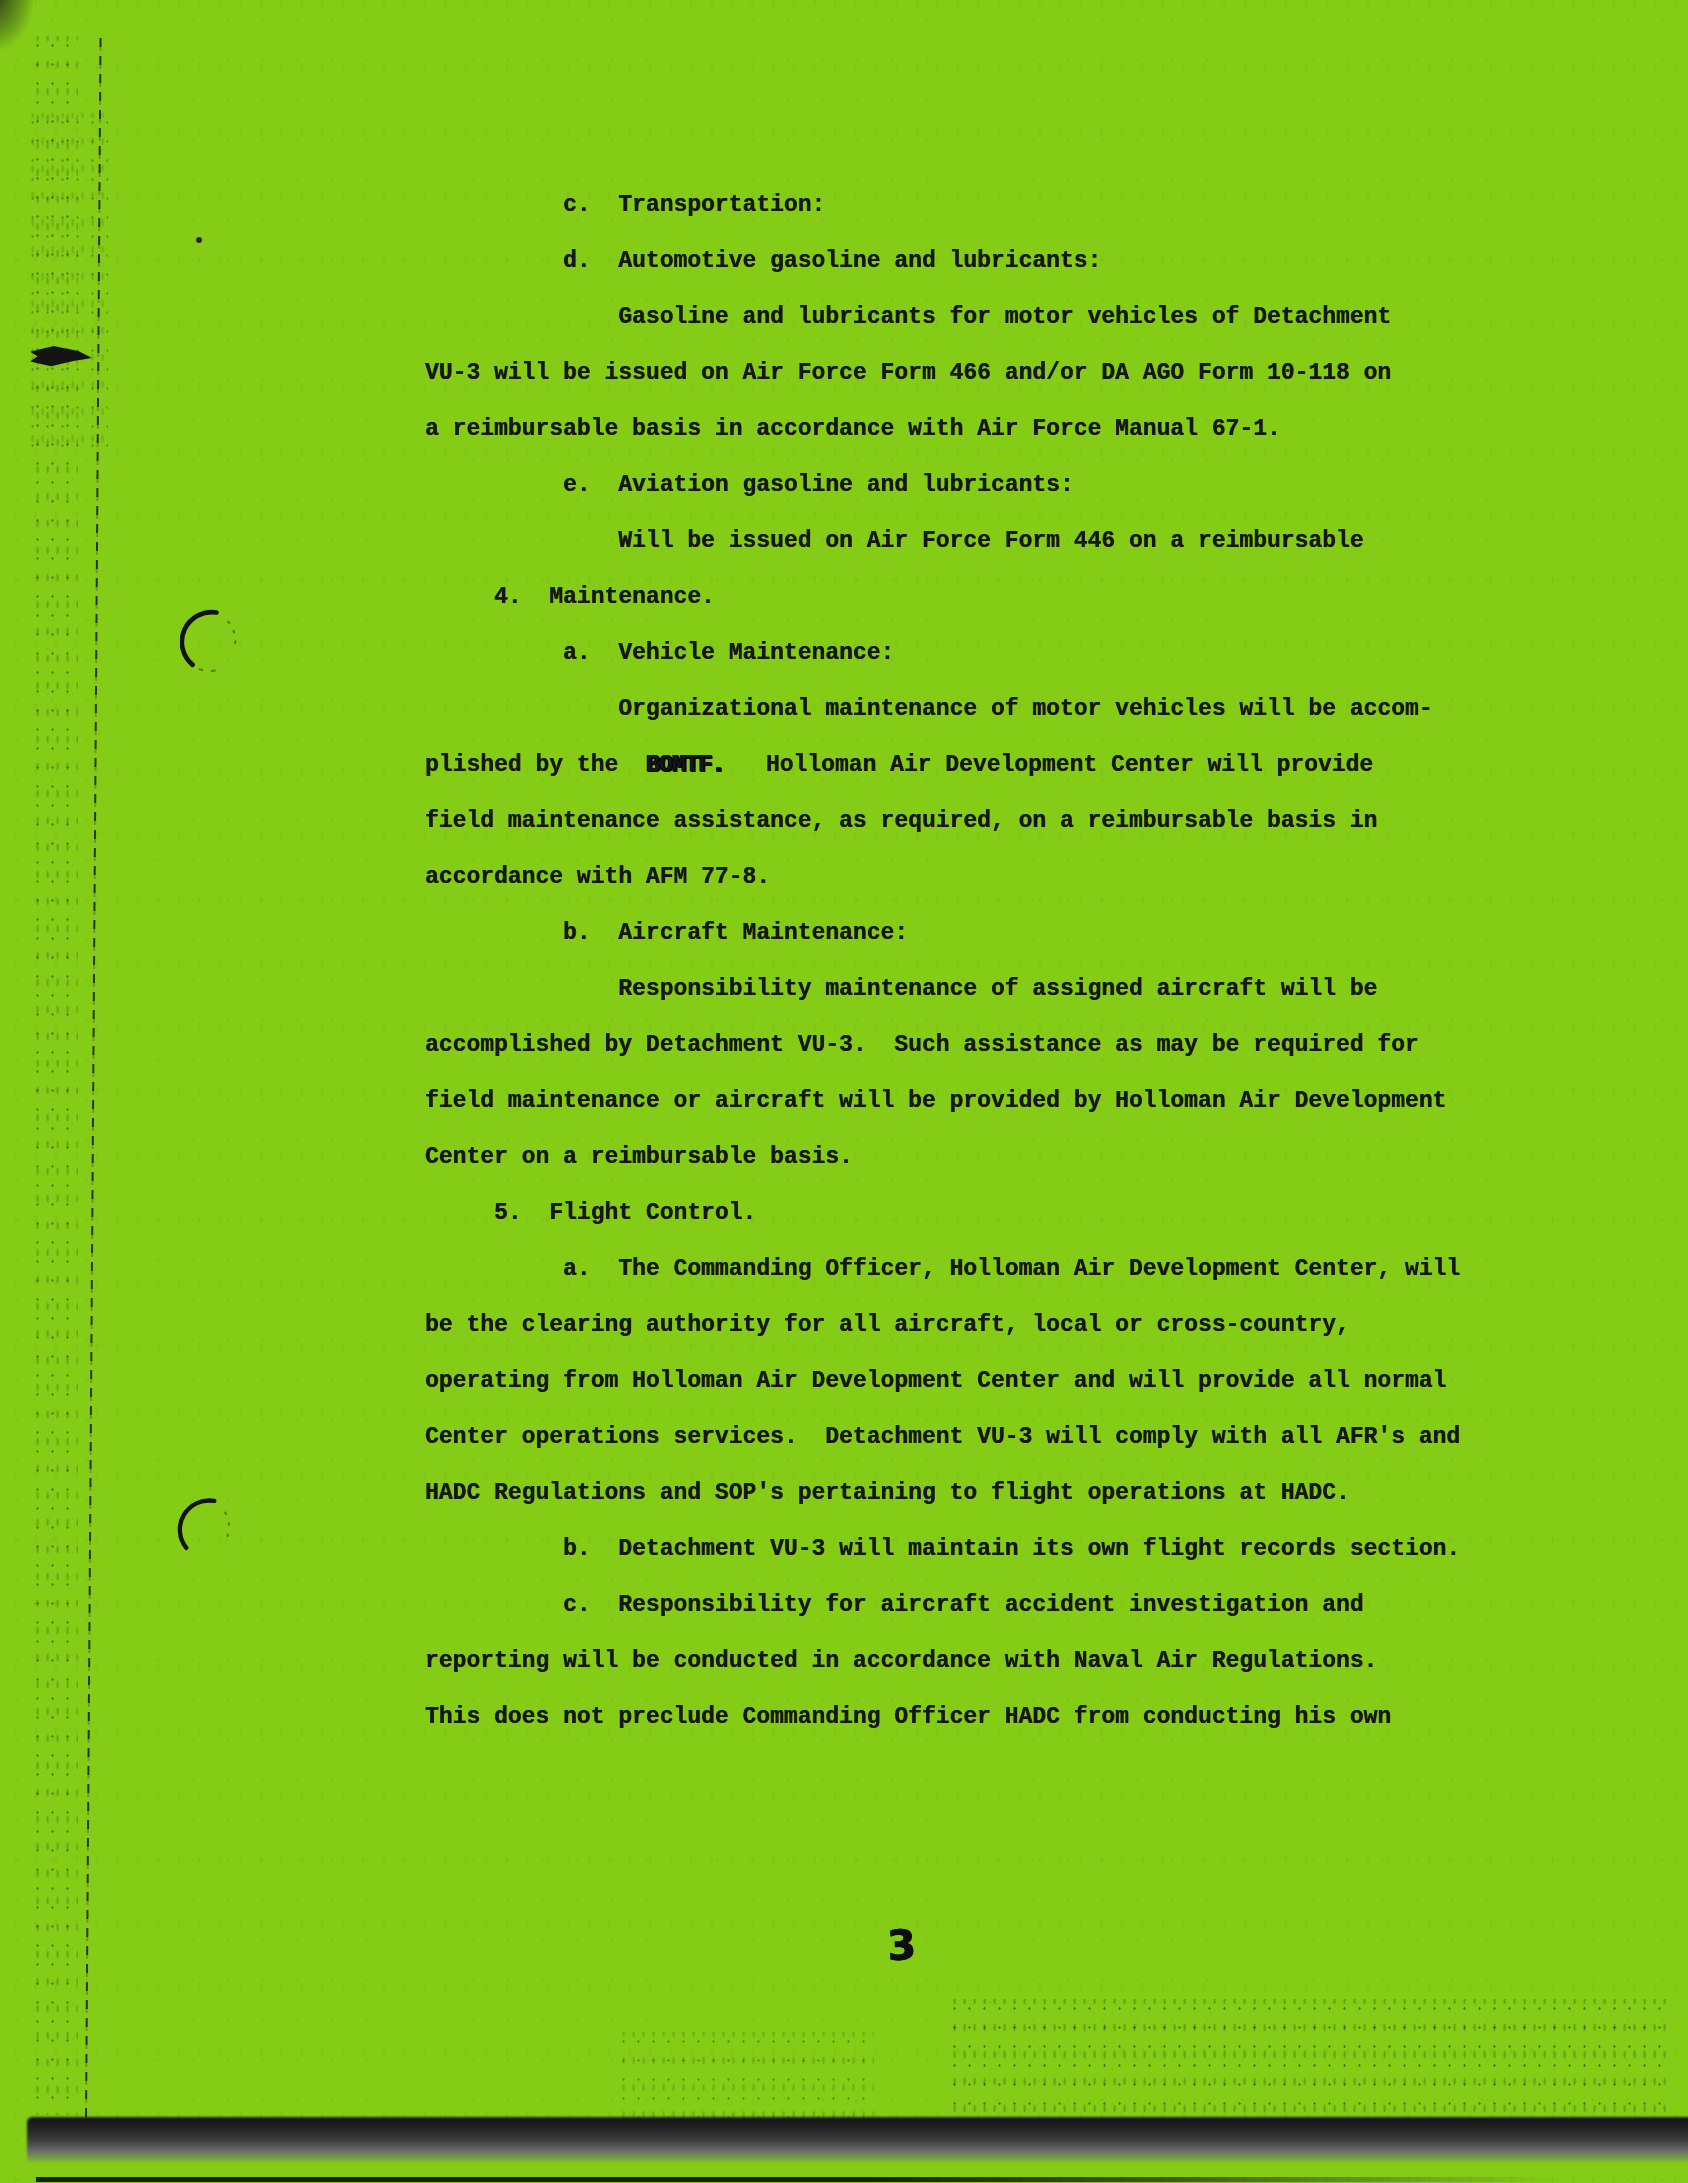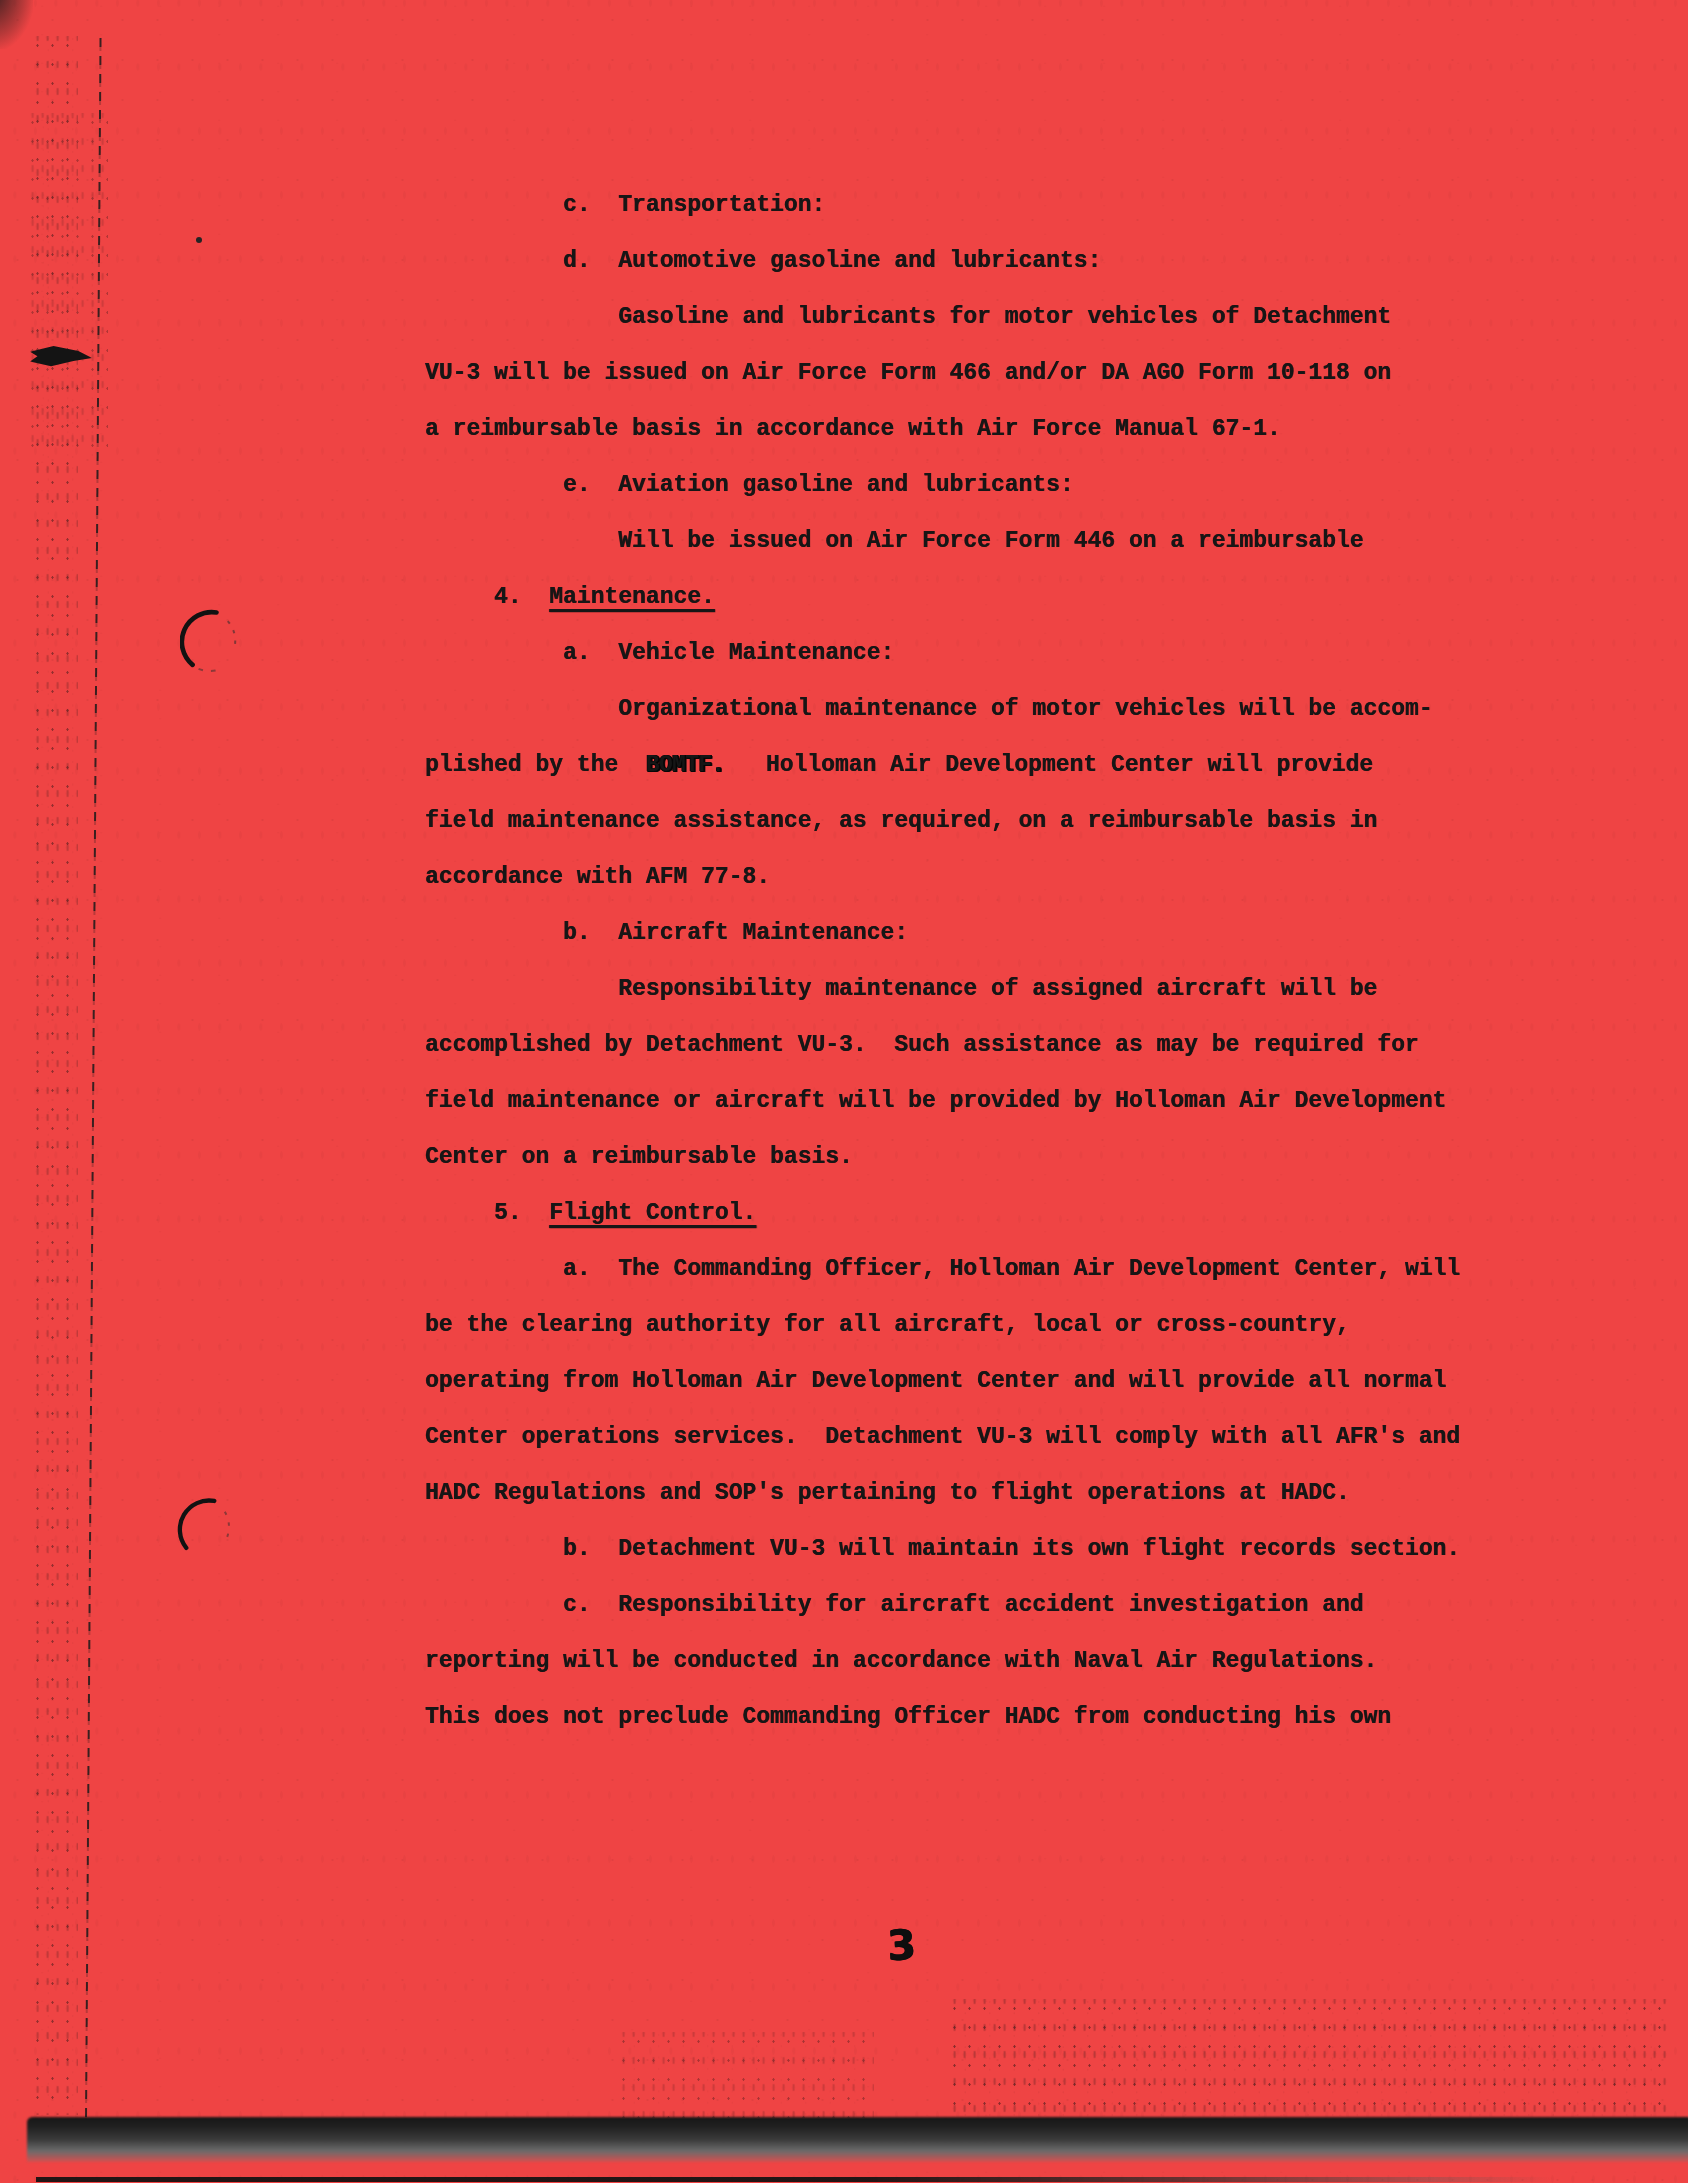--- a/index.html
+++ b/index.html
@@ -1,18 +1,18 @@
 <!DOCTYPE html>
 <html style="font-size:10.6px"><head>
 <meta charset="utf-8">
 <style>
   html,body{margin:0;padding:0;background:#dfe1e4;}
   .page{
     position:relative; width:1688px; height:2183px;
-    background:#ef4444; overflow:hidden;
+    background:#84cc16; overflow:hidden;
     font-family:"Liberation Mono","DejaVu Sans Mono",monospace;
   }
   
   .noise{
     position:absolute; inset:0; pointer-events:none; opacity:.10;
     background-image:
       radial-gradient(rgba(15,15,15,.6) 0.8px, transparent 1.3px),
       radial-gradient(rgba(15,15,15,.45) 0.7px, transparent 1.1px),
       radial-gradient(rgba(15,15,15,.3) 1px, transparent 1.5px);
     background-size:35px 40px, 59px 28.5px, 20.5px 64px;
@@ -58,21 +58,20 @@
   
   .textblock{
     position:absolute; left:425px; top:177px; color:#161616;
     font-size:23px; font-weight:700; line-height:56px;
   }
   .ln{
     white-space:pre; height:56px;
     text-shadow:0.4px 0.3px 0.4px rgba(10,10,10,.7), -0.2px 0 rgba(10,10,10,.35);
   }
   .u{
-    text-decoration:underline;
     text-decoration-thickness:2.6px;
     text-underline-offset:6px;
   }
   .ov{
     letter-spacing:-0.7px;
     text-shadow:0.7px 0 #070707, 1.3px 0 #070707, -0.7px 0 #070707,
                 0 0.7px #070707, 0.7px 0.7px #070707, 1.3px 0.7px #070707, 2px 0.7px rgba(7,7,7,.8);
   }
   .pagenum{
     position:absolute; left:887px; top:1921px;

